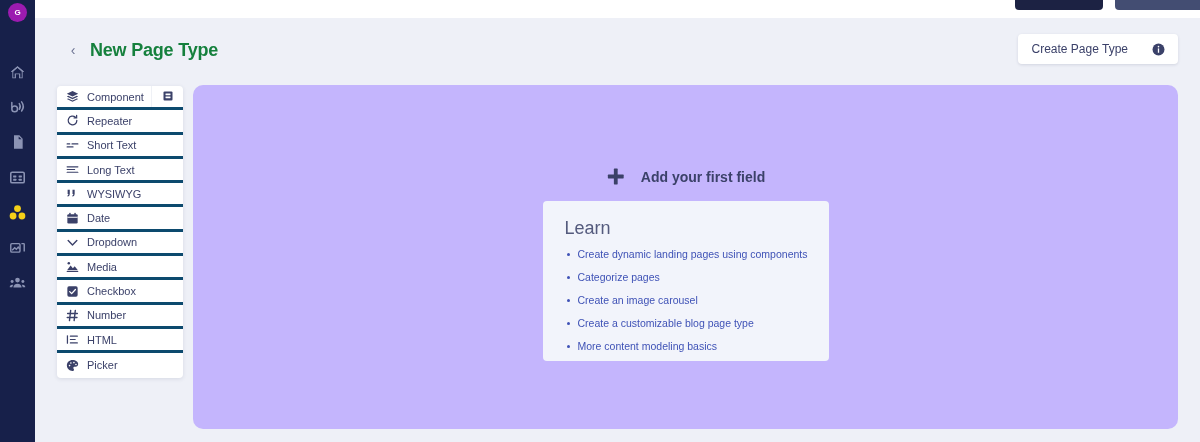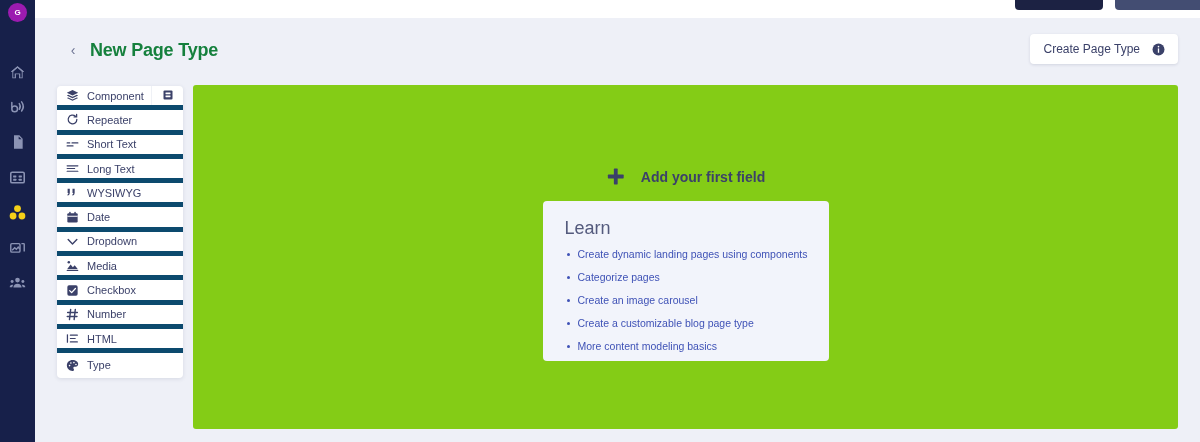--- a/index.html
+++ b/index.html
@@ -74,39 +74,39 @@
   .page-title {
     margin-left: 9px;
     font-size: 18px; font-weight: bold; color: #15803d;
     letter-spacing: -0.2px;
   }
   .create-btn {
     position: absolute; right: 22px; top: 16px;
     height: 30px; padding: 0 13px;
     background: #ffffff; border-radius: 4px;
     box-shadow: 0 1px 3px rgba(40,50,90,0.14);
-    display: flex; align-items: center; gap: 12px;
+    display: flex; align-items: center; gap: 24px;
     cursor: pointer;
   }
   .create-btn-label { font-size: 12px; color: #3b4169; font-weight: 500; }
   .info-ico { width: 13px; height: 13px; display:block; color:#3b4169; }
 
   
   .fieldlist {
     position: absolute; left: 57px; top: 86px;
     width: 126px;
     background: #ffffff;
     border-radius: 4px;
     box-shadow: 0 1px 4px rgba(40,50,90,0.12);
     overflow: hidden;
   }
   .frow {
     height: 24.3px;
     display: flex; align-items: center;
-    border-bottom: 5px solid #0c4a6e;
+    border-bottom: 3px solid #0c4a6e;
     cursor: pointer;
     position: relative;
   }
   .frow:last-child { border-bottom: none; }
   .frow .fico {
     width: 13px; height: 13px; margin-left: 9px;
     display:flex; align-items:center; justify-content:center;
     color: #3b4169; flex: none;
   }
   .frow .fico svg { display:block; }
@@ -121,22 +121,22 @@
     border-left: 1px solid #eff1f6;
     display: flex; align-items: center; justify-content: center;
     color: #3b4169;
     cursor: pointer;
   }
 
   
   .canvas {
     position: absolute; left: 193px; top: 85px;
     width: 985px; height: 344px;
-    background: #84cc16;
-    border-radius: 3px;
+    background: #c4b5fd;
+    border-radius: 10px;
   }
   .addfield {
     position: absolute; left: 50%; top: 82px;
     transform: translateX(-50%);
     display: flex; align-items: center; gap: 16px;
     cursor: pointer;
   }
   .plus-ico { width: 19px; height: 19px; color: #3b4169; display:block; }
   .addfield-label { font-size: 14px; font-weight: bold; color: #3b4169; }
 
@@ -411,21 +411,21 @@
     <div class="frow">
       <span class="fico">
         <svg width="13" height="13" viewBox="0 0 24 24" fill="currentColor">
           <path d="M12 2C6.2 2 1.6 6.4 1.6 12S6.2 22 12 22c1.6 0 2.7-1 2.7-2.3 0-.6-.2-1.1-.6-1.5-.4-.4-.6-.9-.6-1.5 0-1.3 1.1-2.3 2.4-2.3h1.6c3 0 5-2.1 5-5.1C22.5 5.5 18 2 12 2z"></path>
           <circle cx="6.6" cy="12.2" r="1.5" fill="#ffffff"></circle>
           <circle cx="9" cy="7.4" r="1.5" fill="#ffffff"></circle>
           <circle cx="14.6" cy="6.6" r="1.5" fill="#ffffff"></circle>
           <circle cx="18.4" cy="10.2" r="1.5" fill="#ffffff"></circle>
         </svg>
       </span>
-      <span class="flabel">Type</span>
+      <span class="flabel">Picker</span>
     </div>
 
   </div>
 
   <div class="canvas">
 
     <div class="addfield">
       <span>
         <svg class="plus-ico" viewBox="0 0 24 24" fill="currentColor">
           <rect x="9.6" y="2" width="4.8" height="20" rx="0.7"></rect>

